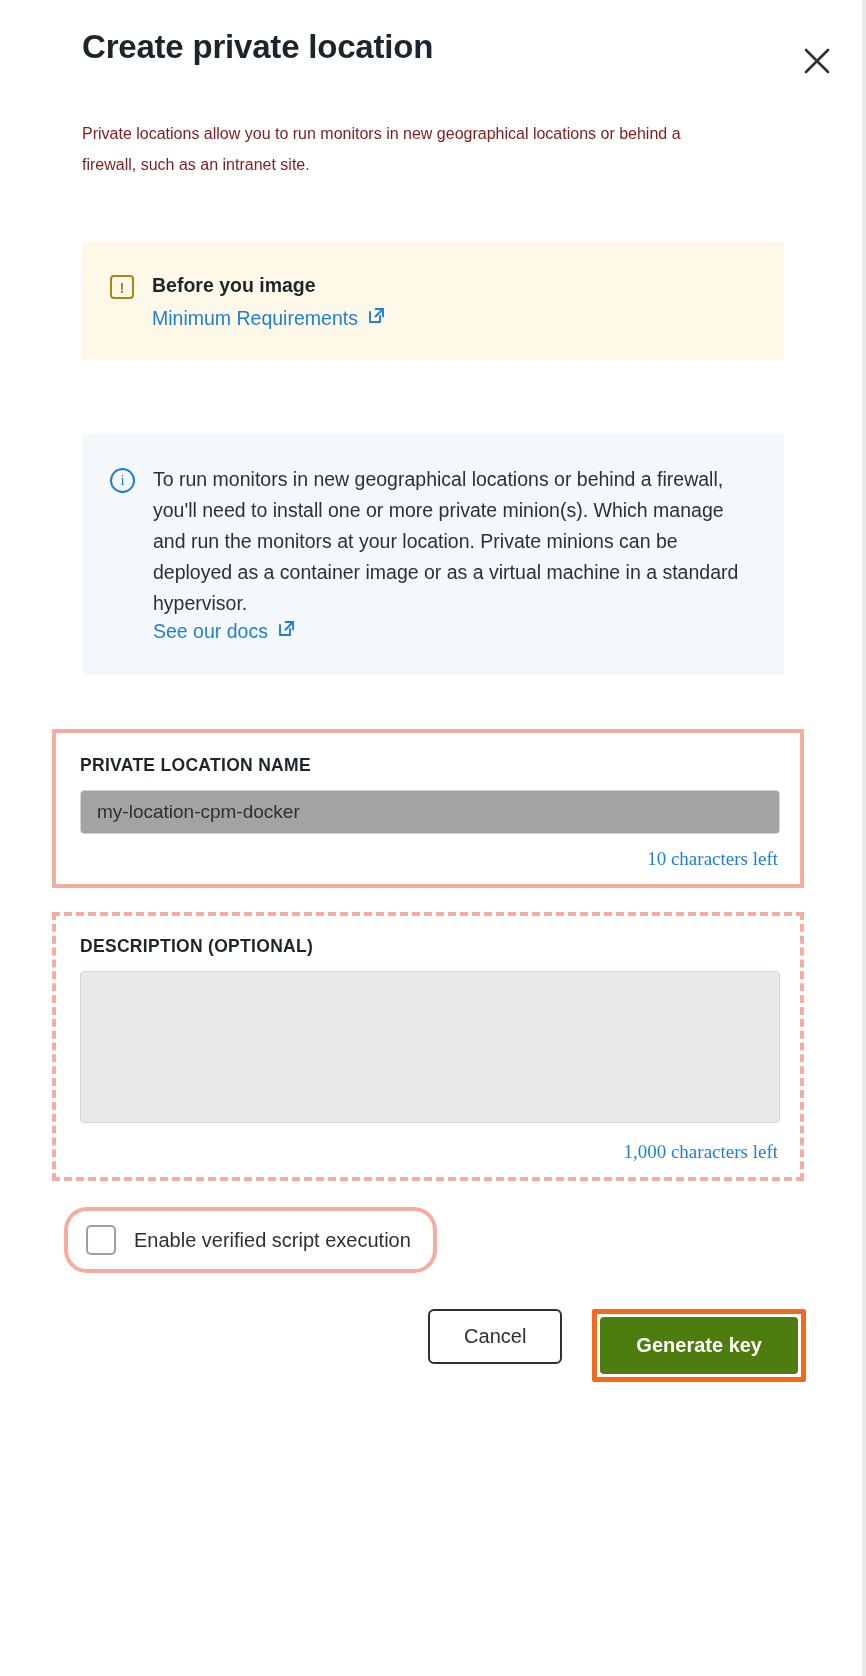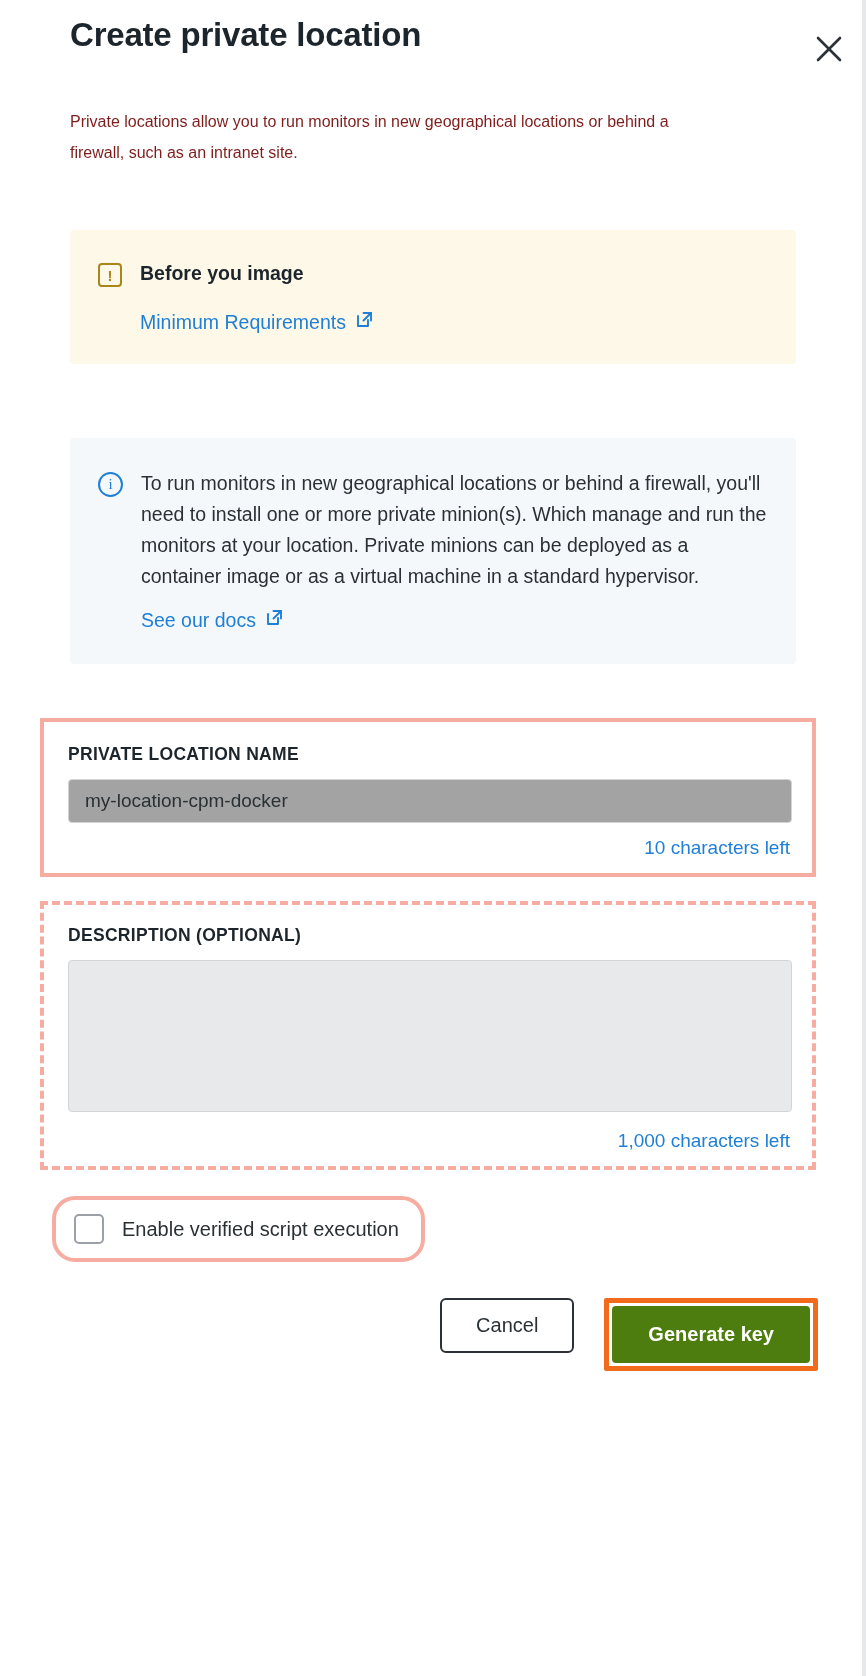--- a/index.html
+++ b/index.html
@@ -19,21 +19,21 @@
     position: absolute;
     top: 0; right: 0;
     width: 4px; height: 100%;
     background: #e6e8ea;
   }
 
   .modal {
     position: relative;
     width: 866px;
     height: 1384px;
-    padding: 0;
+    padding: 12px;
   }
 
   
   .header {
     display: flex;
     align-items: flex-start;
     justify-content: space-between;
     padding: 14px 0 0 0;
   }
   .title {
@@ -91,21 +91,20 @@
   .callout-text {
     margin: 0;
     font-size: 19.5px;
     line-height: 31px;
     color: #2a3135;
   }
   .callout-link {
     display: inline-flex;
     align-items: center;
     gap: 9px;
-    margin-top: 16px;
     font-size: 19.5px;
     color: #1f7fd6;
     text-decoration: none;
     cursor: pointer;
   }
   .icon-warning {
     width: 24px; height: 24px;
     border: 2px solid #a8861a;
     border-radius: 4px;
     display: flex;
@@ -181,20 +180,21 @@
     outline: none;
     resize: none;
   }
   .char-counter {
     display: block;
     text-align: right;
     font-size: 19px;
     color: #1f7fd6;
     margin-top: 14px;
     padding-right: 2px;
+    font-family: Liberation Serif, serif;
   }
 
   
   .checkbox-wrap {
     display: inline-flex;
     align-items: center;
     gap: 18px;
     margin: 26px 0 0 52px;
     padding: 14px 22px 14px 18px;
     border-radius: 23px;

